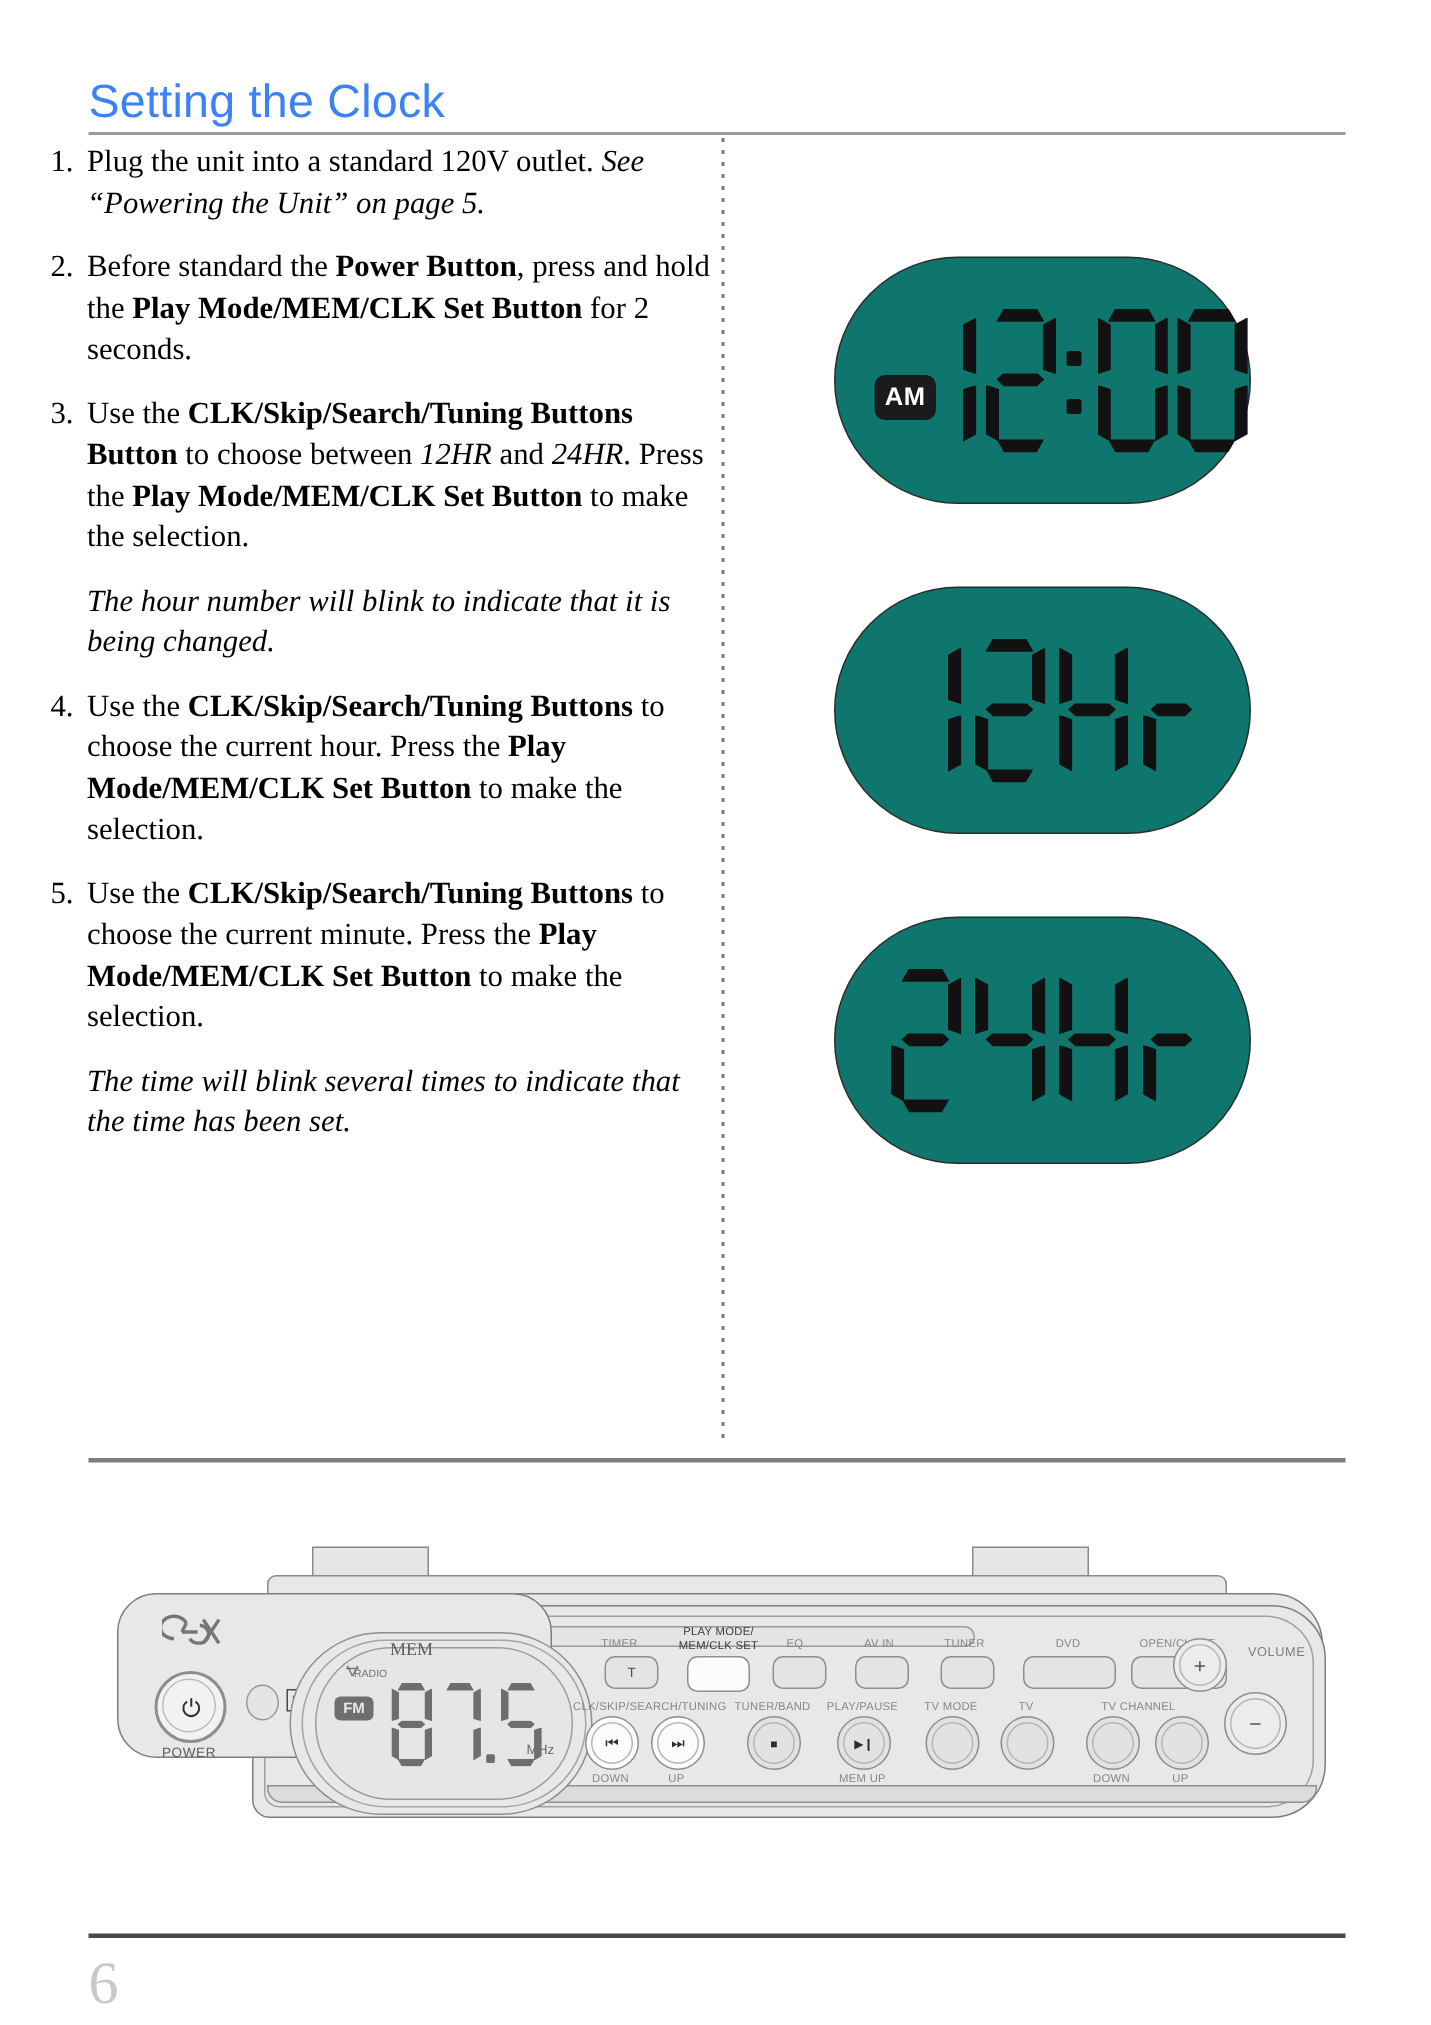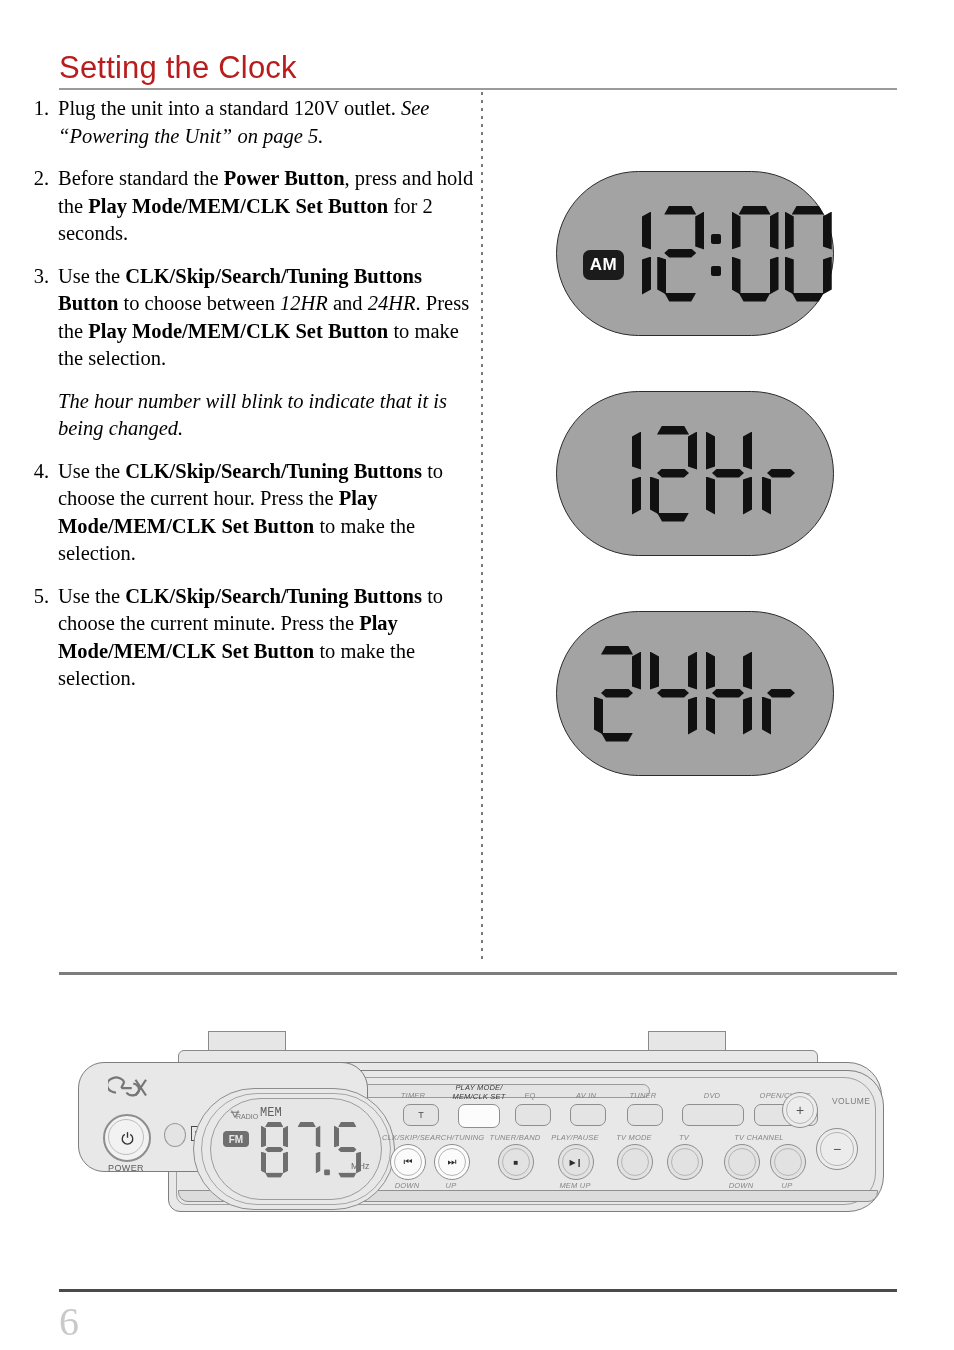--- a/index.html
+++ b/index.html
@@ -6,21 +6,21 @@
   body{
     width:954px;height:1350px;background:#ffffff;position:relative;
     font-family:"Liberation Serif", serif;overflow:hidden;
   }
   .page{position:absolute;inset:0;}
 
   
   .page-title{
     position:absolute;left:59px;top:50px;width:840px;
     font-family:"Liberation Sans", sans-serif;
-    font-size:31px;color:#b91c1c;font-weight:400;letter-spacing:.2px;
+    font-size:31px;color:#3b82f6;font-weight:400;letter-spacing:.2px;
   }
   .title-rule{
     position:absolute;left:59px;top:88px;width:838px;height:2px;background:#9b9b9b;
   }
 
   
   .v-dots{
     position:absolute;left:481px;top:92px;width:2px;height:872px;
     background-image:linear-gradient(to bottom,#7a7a7a 0,#7a7a7a 3px,transparent 3px,transparent 8px);
     background-size:2px 8px;
@@ -48,21 +48,21 @@
   .step-body{flex:1;font-size:20.5px;line-height:27.5px;color:#000;}
   .step-body b{font-weight:bold;}
   .step-body i{font-style:italic;}
   .note{
     margin:0 0 15px 34px;font-size:20.5px;line-height:27.5px;
     font-style:italic;color:#000;width:410px;
   }
 
   
   .lcd{
-    position:absolute;border:1.6px solid #2b2b2b;border-radius:999px;background:#a3a3a3;
+    position:absolute;border:1.6px solid #2b2b2b;border-radius:999px;background:#0f766e;
     box-sizing:border-box;
   }
   .lcd1{left:556px;top:171px;width:278px;height:165px;}
   .lcd2{left:556px;top:391px;width:278px;height:165px;}
   .lcd3{left:556px;top:611px;width:278px;height:165px;}
 
   .am-badge{
     position:absolute;left:26px;top:78px;width:41px;height:30px;border-radius:7px;
     background:#1b1b1b;color:#fff;font-family:"Liberation Sans", sans-serif;
     font-weight:bold;font-size:17px;display:flex;align-items:center;justify-content:center;
@@ -193,41 +193,41 @@
   .fm-chip{
     position:absolute;left:163px;top:101px;width:26px;height:16px;border-radius:4px;
     background:#6f6f6f;color:#e9e9e9;font-family:"Liberation Sans", sans-serif;
     font-weight:bold;font-size:10px;display:flex;align-items:center;justify-content:center;
   }
   .radio-lbl{
     position:absolute;left:176px;top:83px;
     font-family:"Liberation Sans", sans-serif;font-size:7px;color:#757575;
   }
   .mem-lbl{
-    position:absolute;left:200px;top:76px;
-    font-family:Liberation Mono, monospace;font-size:12px;color:#5f5f5f;
+    position:absolute;left:200px;top:62px;
+    font-family:Liberation Serif, serif;font-size:12px;color:#5f5f5f;
   }
   .mhz-lbl{
     position:absolute;left:291px;top:131px;
     font-family:"Liberation Sans", sans-serif;font-size:9px;color:#6a6a6a;text-align:right;
   }
   .dev-digits{
     position:absolute;left:198px;top:92px;display:flex;align-items:center;
     transform:scale(.58);transform-origin:left top;
   }
   .dev-digits .sg{background:#6e6e6e;}
   .dev-digits .dot{
     width:10px;height:10px;border-radius:2px;background:#6e6e6e;align-self:flex-end;
     margin:0 2px 4px 2px;
   }
 
   
   .btn-lbl{
     position:absolute;font-family:"Liberation Sans", sans-serif;font-size:7.5px;
-    color:#868686;text-align:center;letter-spacing:.2px;line-height:8.5px;font-style:italic;
+    color:#868686;text-align:center;letter-spacing:.2px;line-height:8.5px;
   }
   .rbtn{
     position:absolute;background:#e4e4e4;border:1.5px solid #8e8e8e;border-radius:7px;
   }
   .rbtn.white{background:#fcfcfc;}
   .cbtn{
     position:absolute;border-radius:50%;background:#e2e2e2;border:1.5px solid #8d8d8d;
   }
   .cbtn.white{background:#fbfbfb;}
   .cbtn .cring{
@@ -275,20 +275,21 @@
       <div class="step-num">4.</div>
       <div class="step-body"><span>Use the </span><b>CLK/Skip/Search/Tuning Buttons</b><span> to choose the current hour.  Press the </span><b>Play Mode/MEM/CLK Set Button</b><span> to make the selection.</span></div>
     </div>
 
 
     <div class="step">
       <div class="step-num">5.</div>
       <div class="step-body"><span>Use the </span><b>CLK/Skip/Search/Tuning Buttons</b><span> to choose the current minute.  Press the </span><b>Play Mode/MEM/CLK Set Button</b><span> to make the selection.</span></div>
     </div>
 
+    <div class="note">The time will blink several times to indicate that the time has been set.</div>
   </div>
 
   <div class="lcd lcd1">
     <div class="am-badge">AM</div>
     <div class="seg-wrap offset">
       <div class="digit">
           <i class="sg b"></i>
           <i class="sg c"></i>
         </div>
       <div class="digit">

